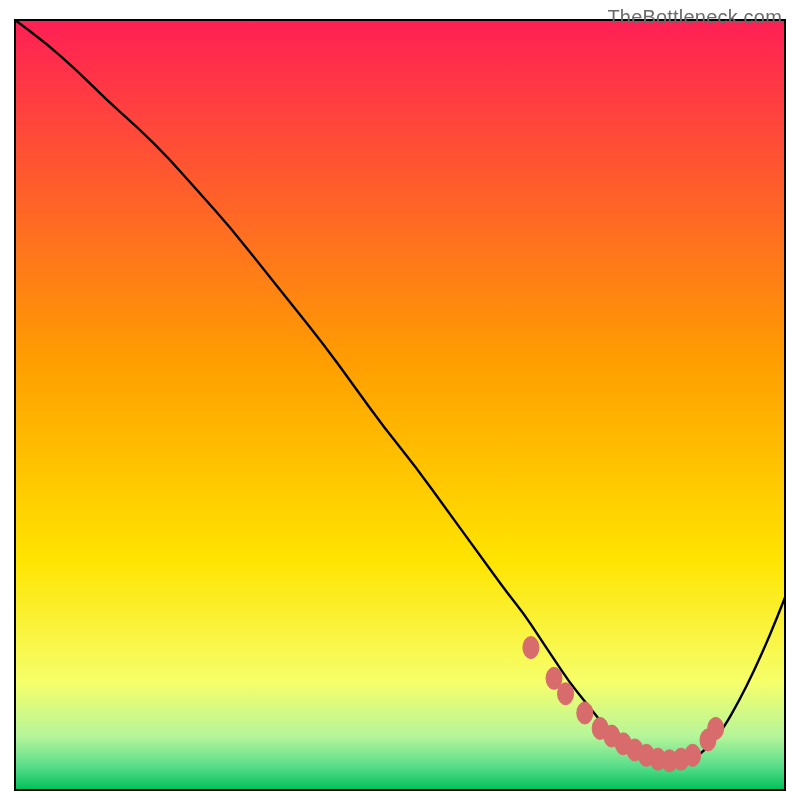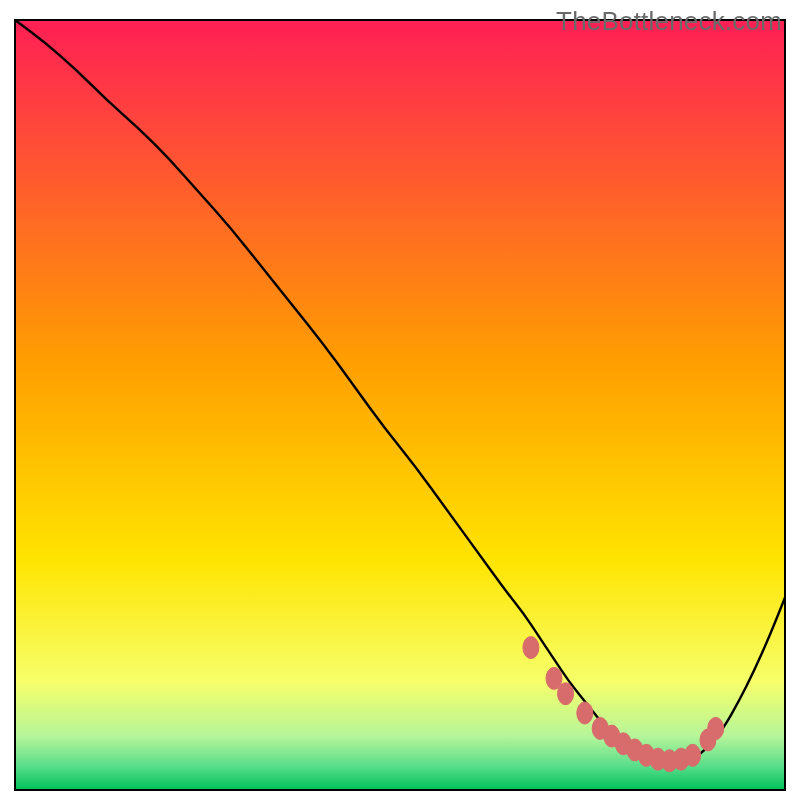--- a/index.html
+++ b/index.html
@@ -13,21 +13,21 @@
   }
   .wrap {
     position: relative;
     width: 800px;
     height: 800px;
   }
   .watermark {
     position: absolute;
     top: 6px;
     right: 18px;
-    font-size: 26px;
+    font-size: 20px;
     font-weight: 400;
     color: #6a6a6a;
     letter-spacing: 0.2px;
     z-index: 3;
   }
   svg.plot {
     position: absolute;
     left: 0;
     top: 0;
     width: 800px;

